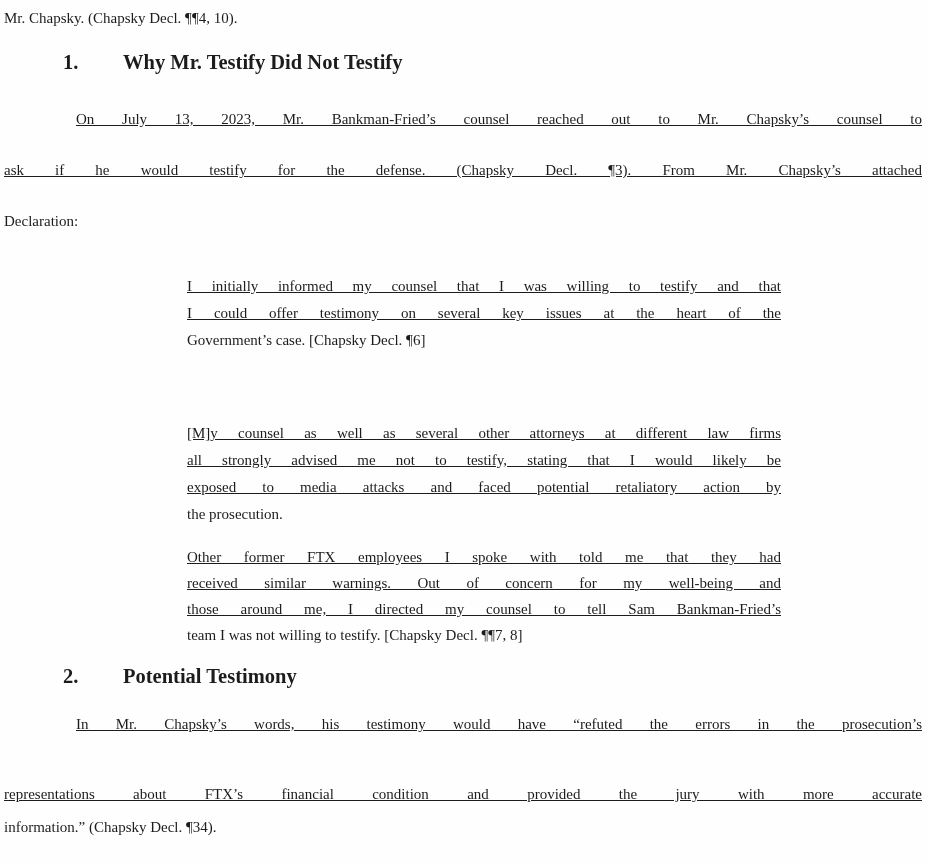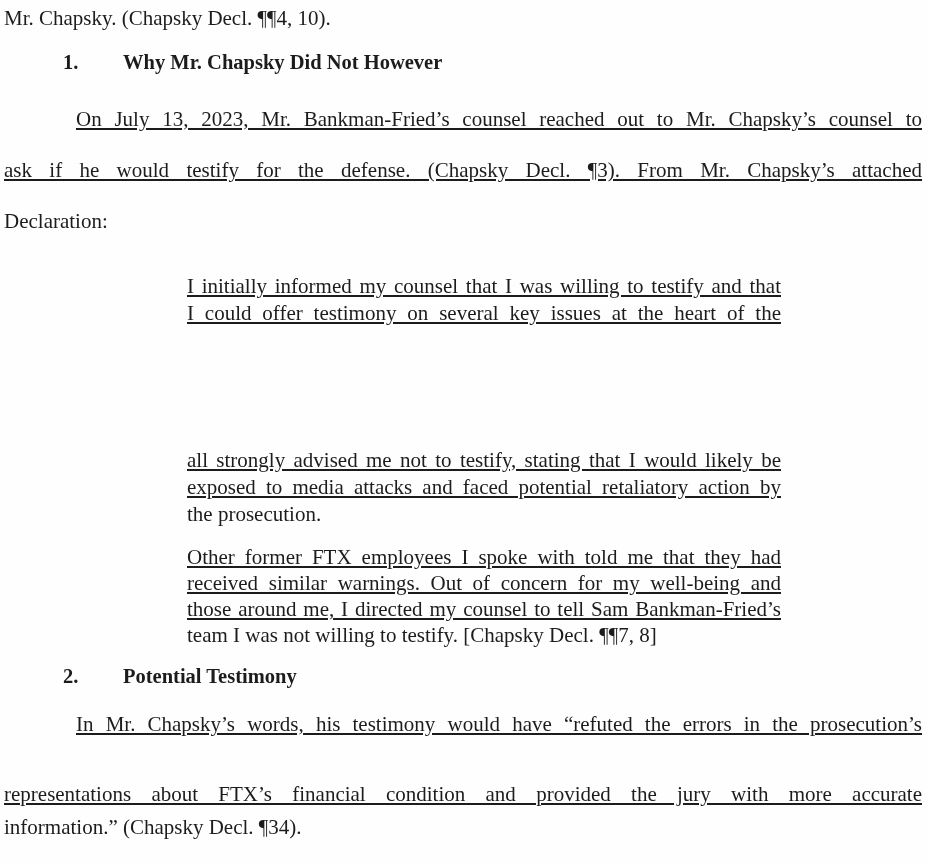--- a/index.html
+++ b/index.html
@@ -13,21 +13,21 @@
     height: 865px;
     background: #fefefe;
     overflow: hidden;
     font-family: "Liberation Serif", "DejaVu Serif", serif;
     color: #1c1c1c;
   }
   .line {
     position: absolute;
     left: 4px;
     width: 918px;
-    font-size: 21px;
+    font-size: 15px;
     line-height: 26px;
     white-space: normal;
   }
   .quote-line {
     left: 147px;
     width: 594px;
     margin-left: 40px;
   }
   .just {
     text-align: justify;
@@ -50,31 +50,33 @@
   }
 </style>
 </head>
 <body>
 
 <div class="page">
 
   <div class="line" style="top:5px">Mr. Chapsky.  (Chapsky Decl. ¶¶4, 10).</div>
 
   <div class="heading" style="top:51px">
-    <span class="h-num">1.</span><span>Why Mr. Chapsky Did Not However</span>
+    <span class="h-num">1.</span><span>Why Mr. Testify Did Not Testify</span>
   </div>
 
   <div class="line just indent" style="top:106px">On July 13, 2023, Mr. Bankman-Fried’s counsel reached out to Mr. Chapsky’s counsel to</div>
   <div class="line just" style="top:157px">ask if he would testify for the defense. (Chapsky Decl. ¶3). From Mr. Chapsky’s attached</div>
   <div class="line" style="top:208px">Declaration:</div>
 
   <div class="line quote-line just" style="top:273px">I initially informed my counsel that I was willing to testify and that</div>
   <div class="line quote-line just" style="top:300px">I could offer testimony on several key issues at the heart of the</div>
+  <div class="line quote-line" style="top:327px">Government’s case.  [Chapsky Decl. ¶6]</div>
 
 
+  <div class="line quote-line just" style="top:420px">[M]y counsel as well as several other attorneys at different law firms</div>
   <div class="line quote-line just" style="top:447px">all strongly advised me not to testify, stating that I would likely be</div>
   <div class="line quote-line just" style="top:474px">exposed to media attacks and faced potential retaliatory action by</div>
   <div class="line quote-line" style="top:501px">the prosecution.</div>
 
   <div class="line quote-line just" style="top:544px">Other former FTX employees I spoke with told me that they had</div>
   <div class="line quote-line just" style="top:570px">received similar warnings. Out of concern for my well-being and</div>
   <div class="line quote-line just" style="top:596px">those around me, I directed my counsel to tell Sam Bankman-Fried’s</div>
   <div class="line quote-line" style="top:622px">team I was not willing to testify.  [Chapsky Decl. ¶¶7, 8]</div>
 
   <div class="heading" style="top:665px">

